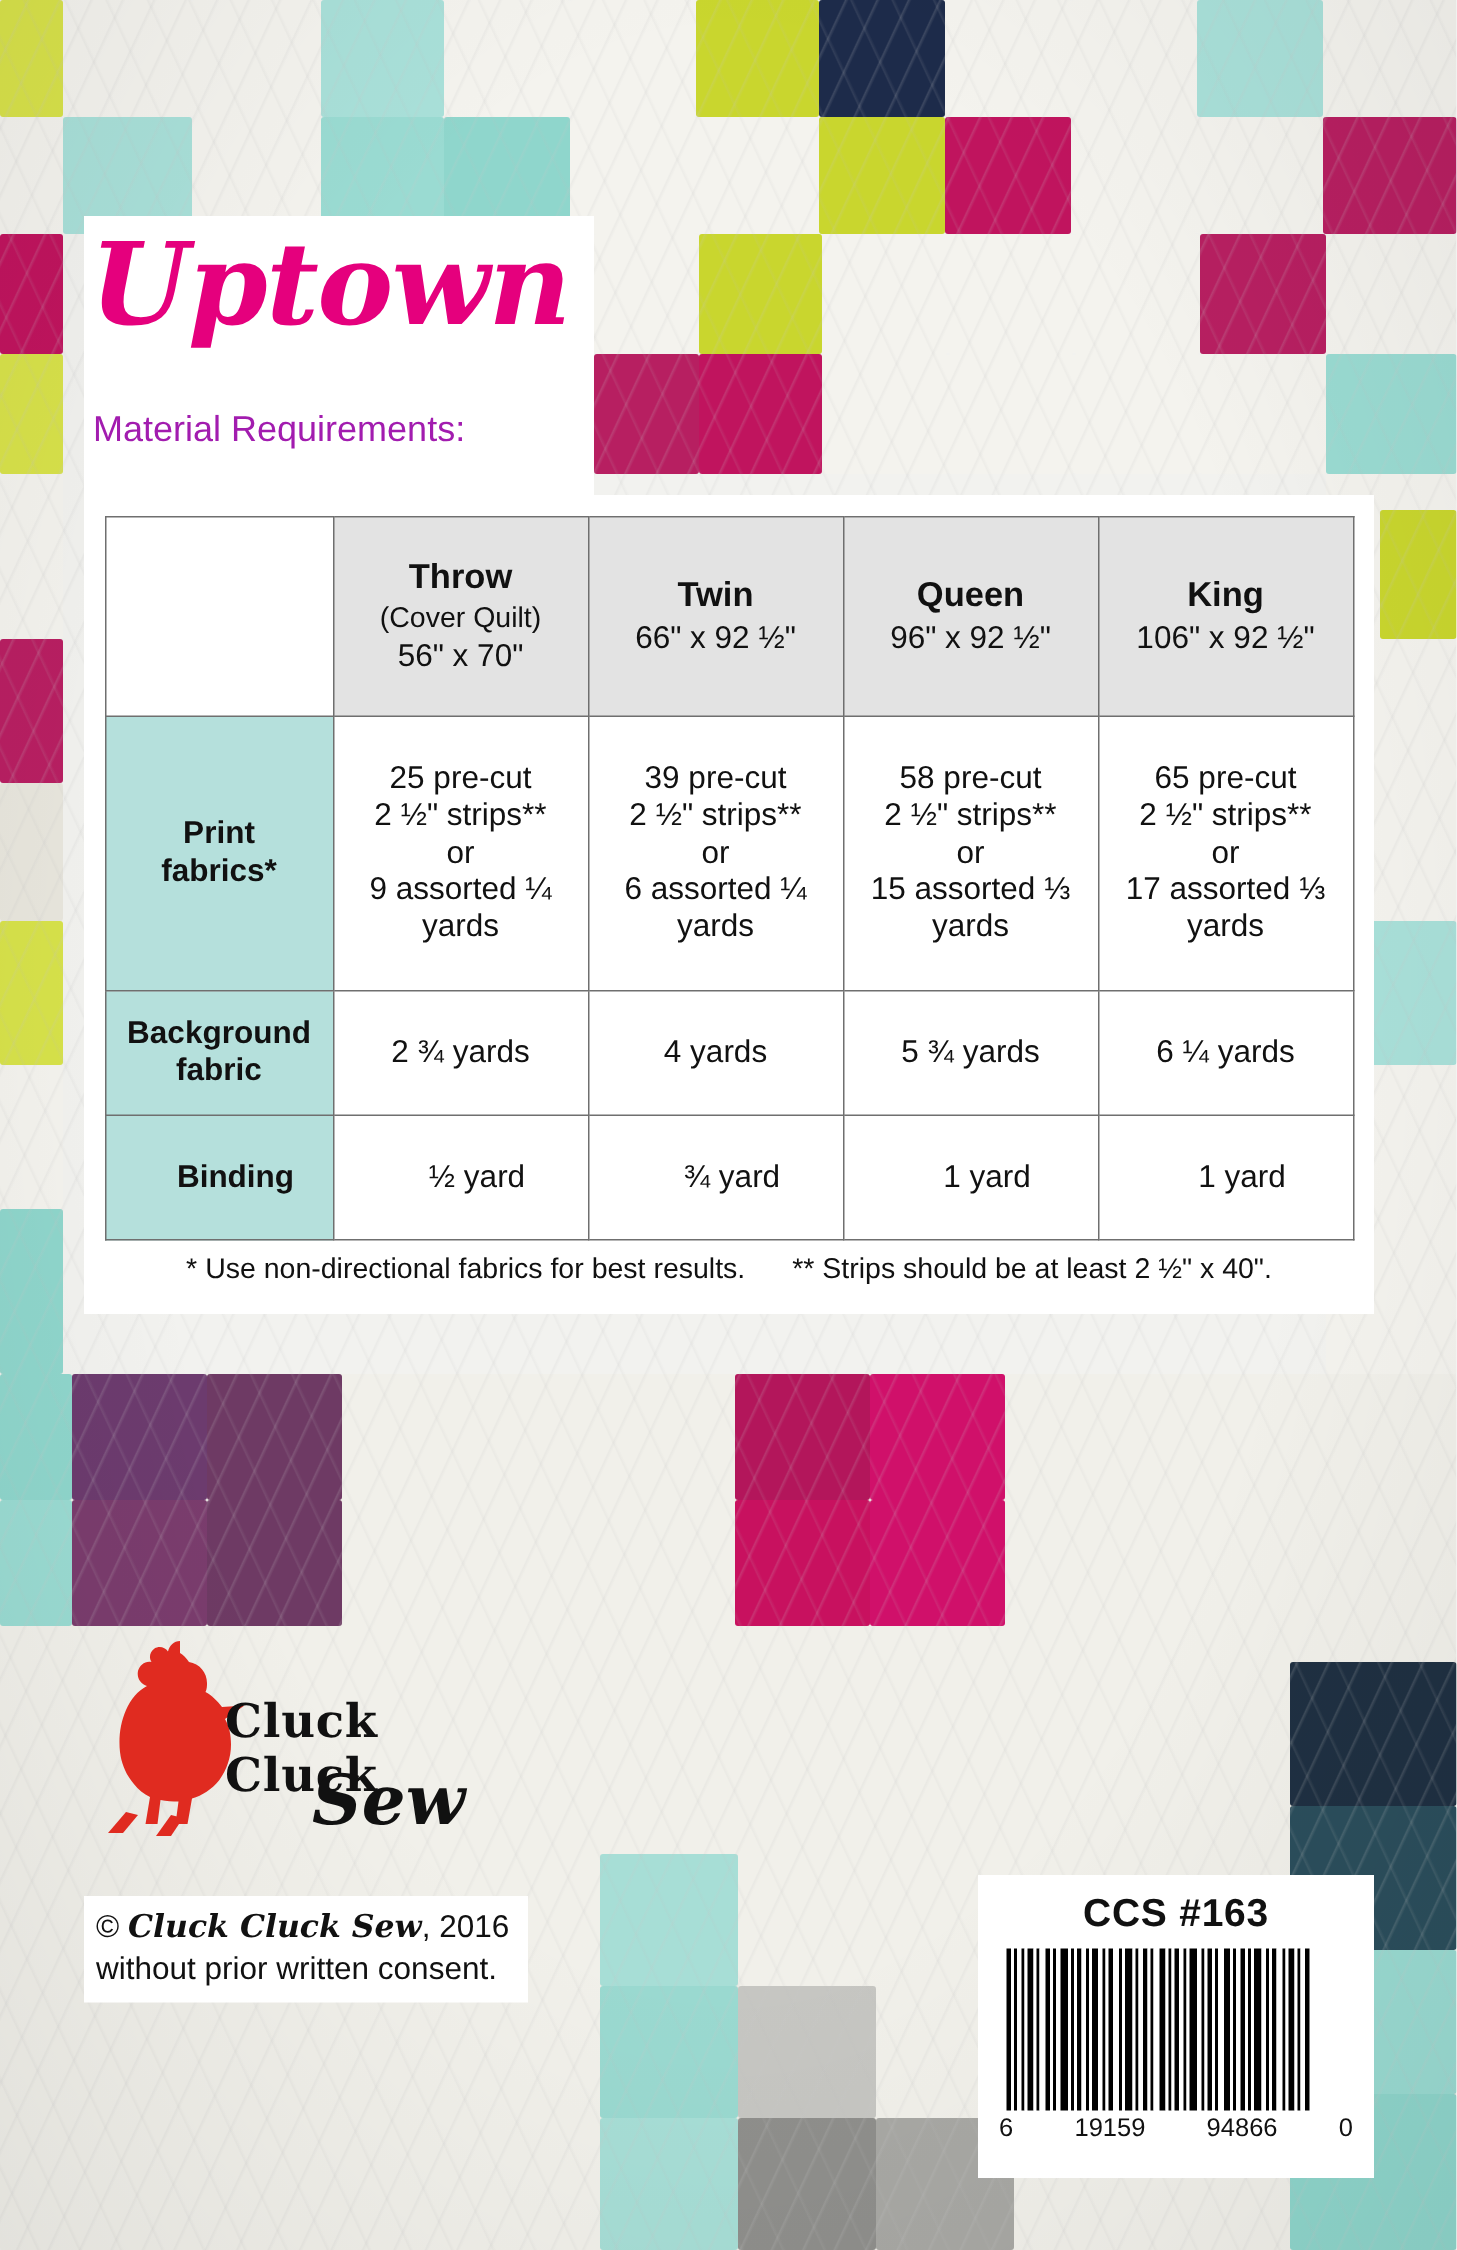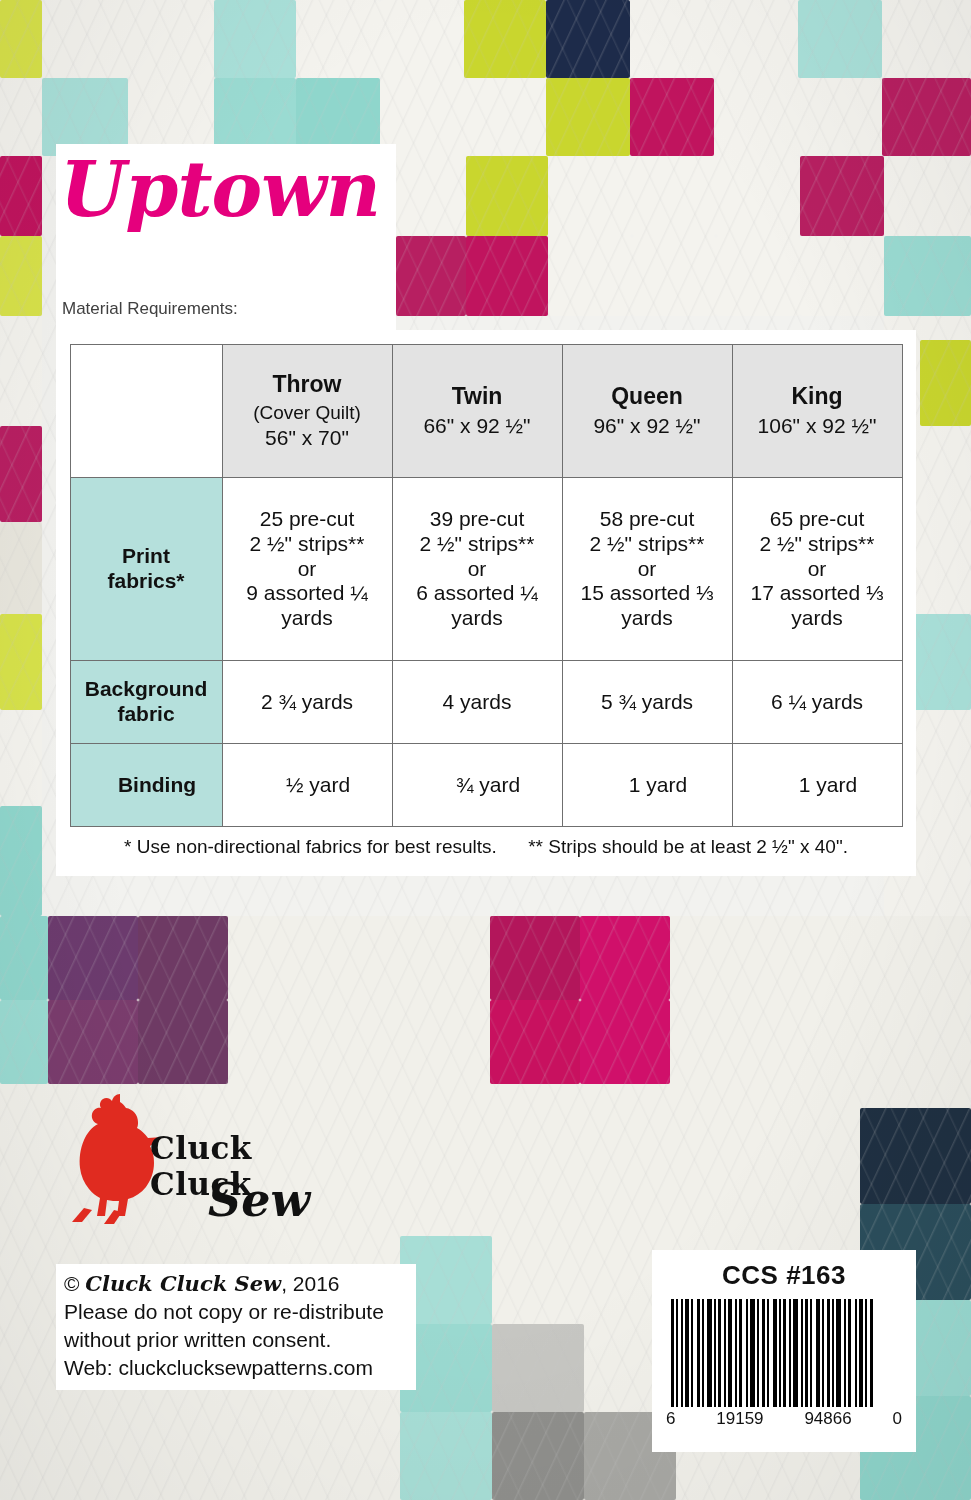--- a/index.html
+++ b/index.html
@@ -59,23 +59,23 @@
     font-style: italic;
     font-weight: bold;
     font-size: 76px;
     color: #e5007d;
     letter-spacing: -1px;
     line-height: 1;
   }
   #subtitle-text {
     position: absolute;
     left: 62px;
-    top: 299px;
-    font-size: 17px;
-    color: #404040;
+    top: 273px;
+    font-size: 24px;
+    color: #a21caf;
   }
 
   
   #table-card {
     position: absolute;
     left: 56px;
     top: 330px;
     width: 860px;
     background: #ffffff;
     padding: 0 0 6px 0;
@@ -166,21 +166,21 @@
     font-size: 46px;
     font-weight: bold;
     color: #111;
   }
 
   
   #copyright-card {
     position: absolute;
     left: 56px;
     top: 1264px;
-    width: 360px;
+    width: 296px;
     background: #ffffff;
     padding: 6px 8px 8px 8px;
     box-sizing: border-box;
   }
   #copyright-card .line {
     font-size: 21px;
     color: #111;
     line-height: 1.33;
     white-space: nowrap;
   }
@@ -433,23 +433,21 @@
     <path fill="#e02b20" d="M56 122l-10 14h10l8-12z"></path>
   </svg>
   <div id="logo-line1">Cluck Cluck</div>
   <div id="logo-line2">Sew</div>
 </div>
 
 <div id="copyright-card">
   <div class="line">
     <span>© </span><span class="brand">Cluck Cluck Sew</span><span>, 2016</span>
   </div>
-  <div class="line">Please do not copy or re-distribute</div>
   <div class="line">without prior written consent.</div>
-  <div class="line">Web: cluckclucksewpatterns.com</div>
 </div>
 
 <div id="barcode-card">
   <div id="ccs-number">CCS #163</div>
   <div id="barcode-bars">
     <i style="width:3px;background:#000"></i>
       <i style="width:2px;background:#fff"></i>
     <i style="width:2px;background:#000"></i>
       <i style="width:3px;background:#fff"></i>
     <i style="width:2px;background:#000"></i>

